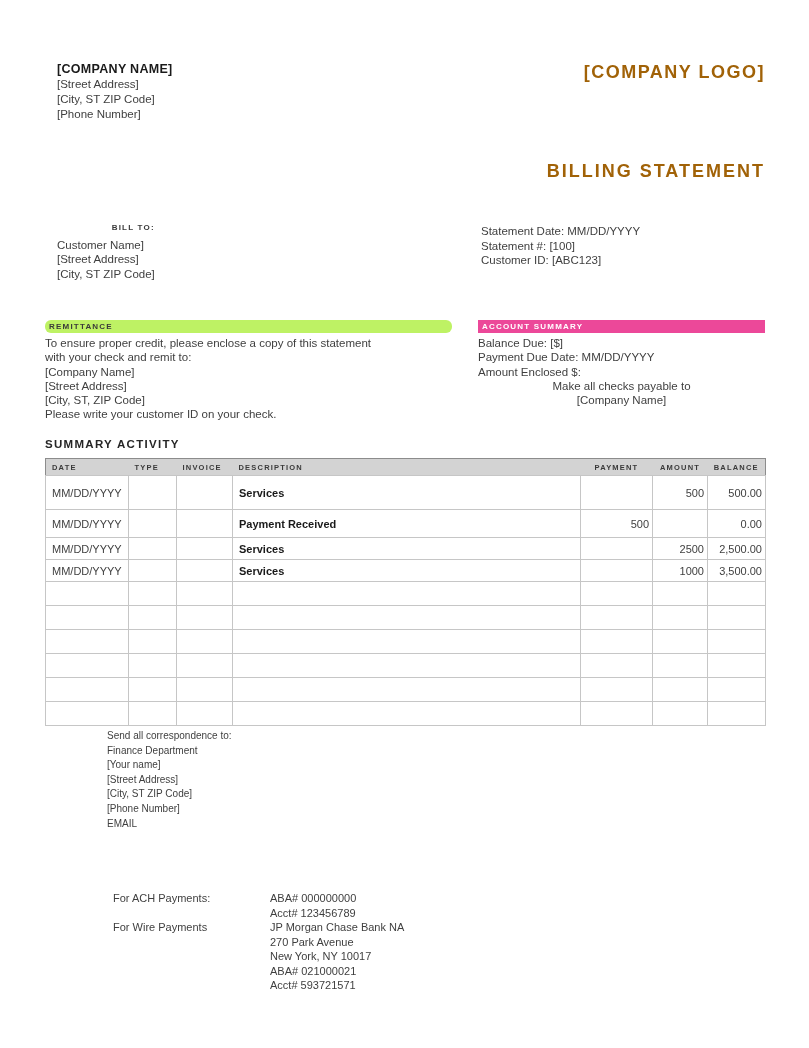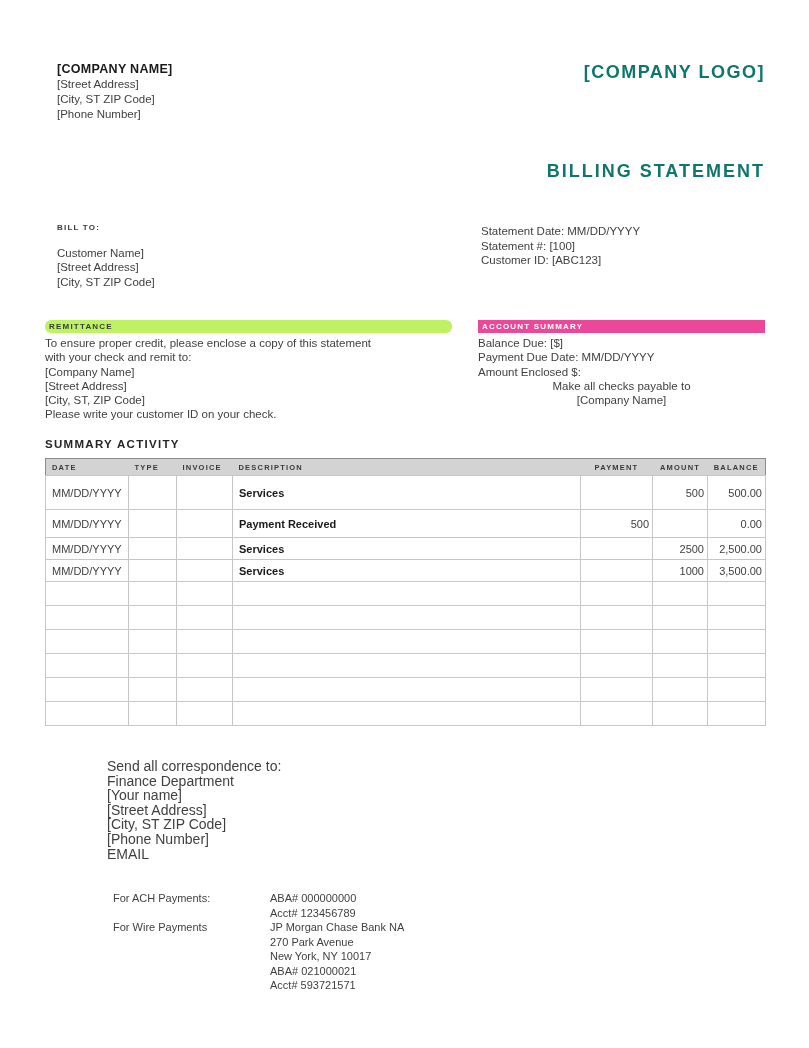--- a/index.html
+++ b/index.html
@@ -9,30 +9,30 @@
     font-family:"Liberation Sans", sans-serif; color:#3f3f3f; overflow:hidden;
   }
   .abs { position:absolute; }
 
   
   #company-block { left:57px; top:62px; font-size:11.5px; line-height:15px; }
   #company-block .name { font-size:12.5px; font-weight:bold; color:#1a1a1a; letter-spacing:.3px; }
 
   
   .display-head {
-    color:#0f766e; font-weight:bold; font-size:18px; letter-spacing:1.5px;
+    color:#a16207; font-weight:bold; font-size:18px; letter-spacing:1.5px;
     font-family:"Liberation Sans", sans-serif; white-space:nowrap;
   }
   #logo { right:44px; top:62px; text-align:right; }
   #doc-title { right:44px; top:161px; text-align:right; letter-spacing:2px; }
 
   
   .micro-label { font-size:8px; font-weight:bold; letter-spacing:1.2px; color:#3a3a3a; }
   #bill-to { left:57px; top:221px; font-size:11.5px; line-height:14.5px; }
-  #bill-to .micro-label { margin-bottom:10px; }
+  #bill-to .micro-label { margin-bottom:2px;text-align:right; }
   #stmt-meta { left:481px; top:224px; font-size:11.5px; line-height:14.5px; }
 
   
   #remittance { left:45px; top:320px; width:407px; }
   #acct-summary { left:478px; top:320px; width:287px; }
   .bar { height:13px; line-height:13px; padding-left:4px; }
   .bar-gray { background:#bef264; color:#3a3a3a;border-radius:6px; }
   .bar-blue { background:#ec4899; color:#ffffff; }
   .sect-body { font-size:11.5px; line-height:14.3px; margin-top:3px; }
   .centered { text-align:center; }
@@ -50,21 +50,21 @@
   td.c-date { padding-left:6px; }
   td.c-desc { font-weight:bold; color:#1a1a1a; padding-left:6px; }
   td.c-num { text-align:right; padding-right:3px; }
   tr.balrow td { border:none; border-top:1px solid #b5b5b5; }
   tr.balrow .ballabel {
     text-align:right; font-size:8px; font-weight:bold; letter-spacing:1.1px; color:#262626; padding-right:2px;
   }
   tr.balrow .balval { text-align:right; font-size:11px; padding-right:6px; }
 
   
-  #correspondence { left:107px; top:759px; font-size:14px; line-height:14.6px; }
+  #correspondence { left:107px; top:729px; font-size:10px; line-height:14.6px; }
 
   
   .payline { font-size:11px; line-height:14.5px; }
   #ach-label { left:113px; top:891px; }
   #wire-label { left:113px; top:920px; }
   #pay-values { left:270px; top:891px; }
 </style>
 </head>
 <body>
 

